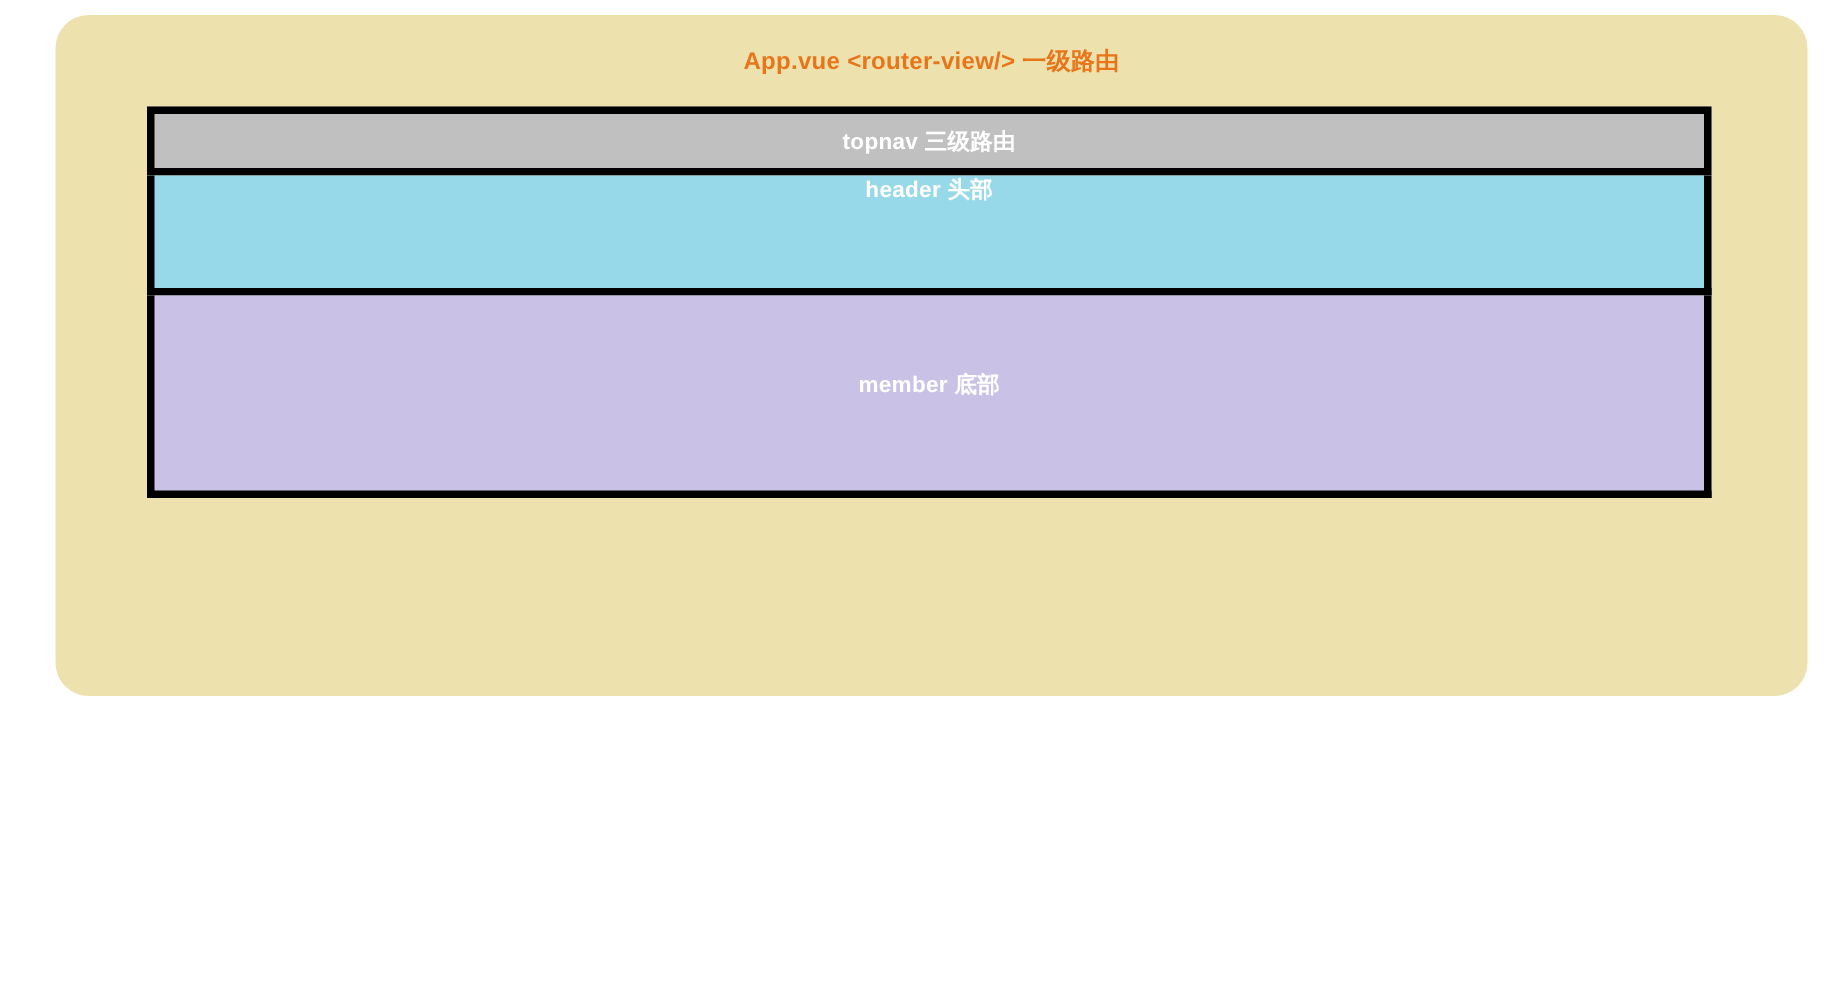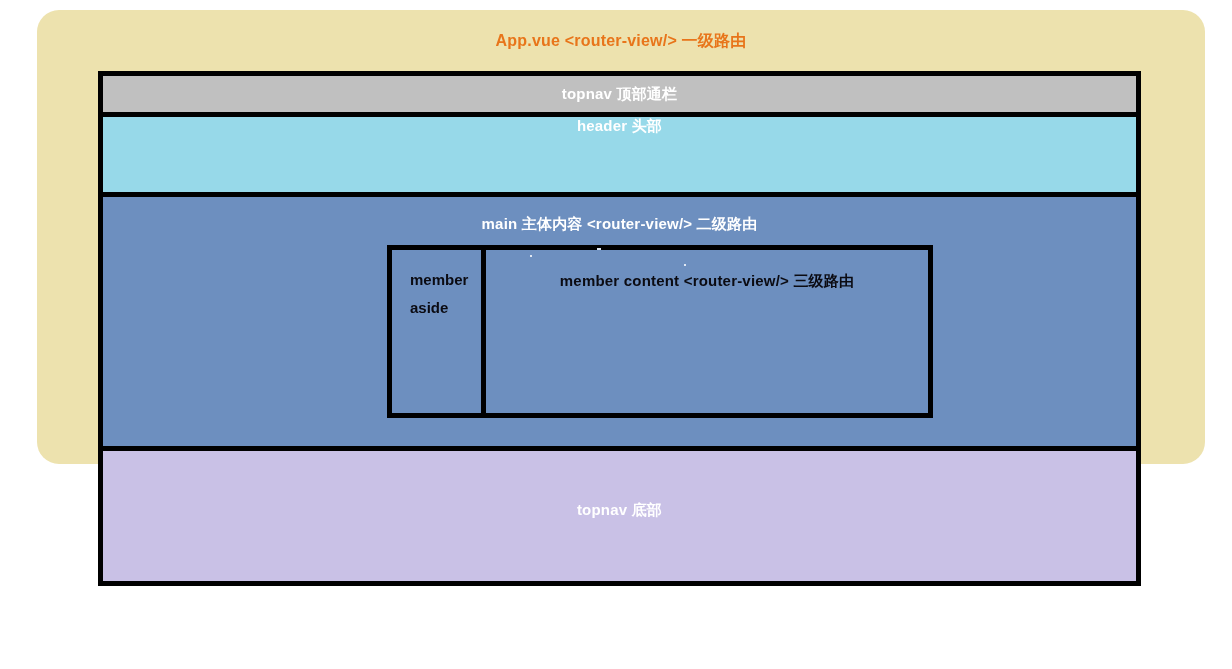--- a/index.html
+++ b/index.html
@@ -156,45 +156,26 @@
 </head>
 <body>
 
 <div id="app-root">
 
   <div id="app-title">App.vue &lt;router-view/&gt; 一级路由</div>
 
   <div id="layout-stack">
 
     <div class="region" id="region-topnav">
-      <span class="region-label">topnav  顶部通栏</span>
+      <span class="region-label">topnav  三级路由</span>
     </div>
 
     <div class="region" id="region-header">
       <span class="region-label">header 头部</span>
     </div>
 
-    <div class="region" id="region-main">
-      <span class="region-label">main  主体内容  &lt;router-view/&gt; 二级路由</span>
-
-      <div id="member-wrap">
-
-        <div id="member-aside">
-          <div class="aside-line">member</div>
-          <div class="aside-line">aside</div>
-        </div>
-
-        <div id="member-content">
-          <span class="speck" style="left:143px;top:10px;"></span>
-          <span class="speck" style="left:210px;top:3px;width:4px;"></span>
-          <span class="speck" style="left:297px;top:19px;"></span>
-          <span id="member-content-label">member content &lt;router-view/&gt; 三级路由</span>
-        </div>
-
-      </div>
-    </div>
 
     <div class="region" id="region-footer">
-      <span class="region-label">topnav 底部</span>
+      <span class="region-label">member 底部</span>
     </div>
 
   </div>
 </div>
 
 </body></html>

